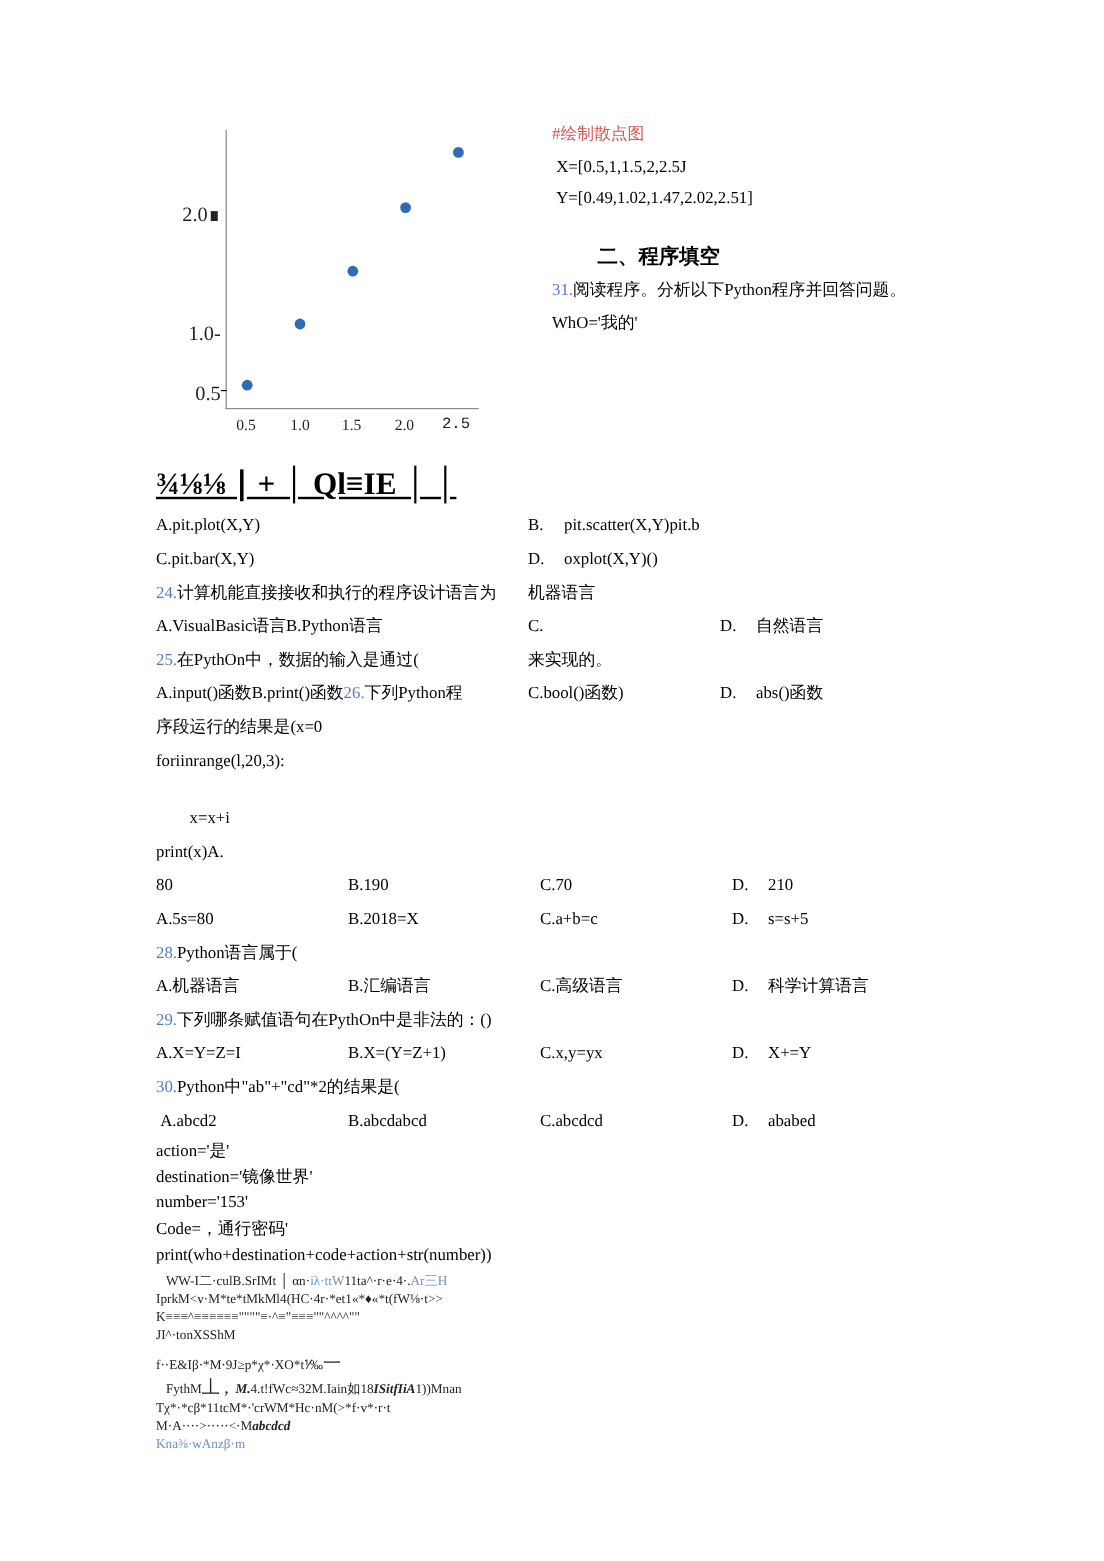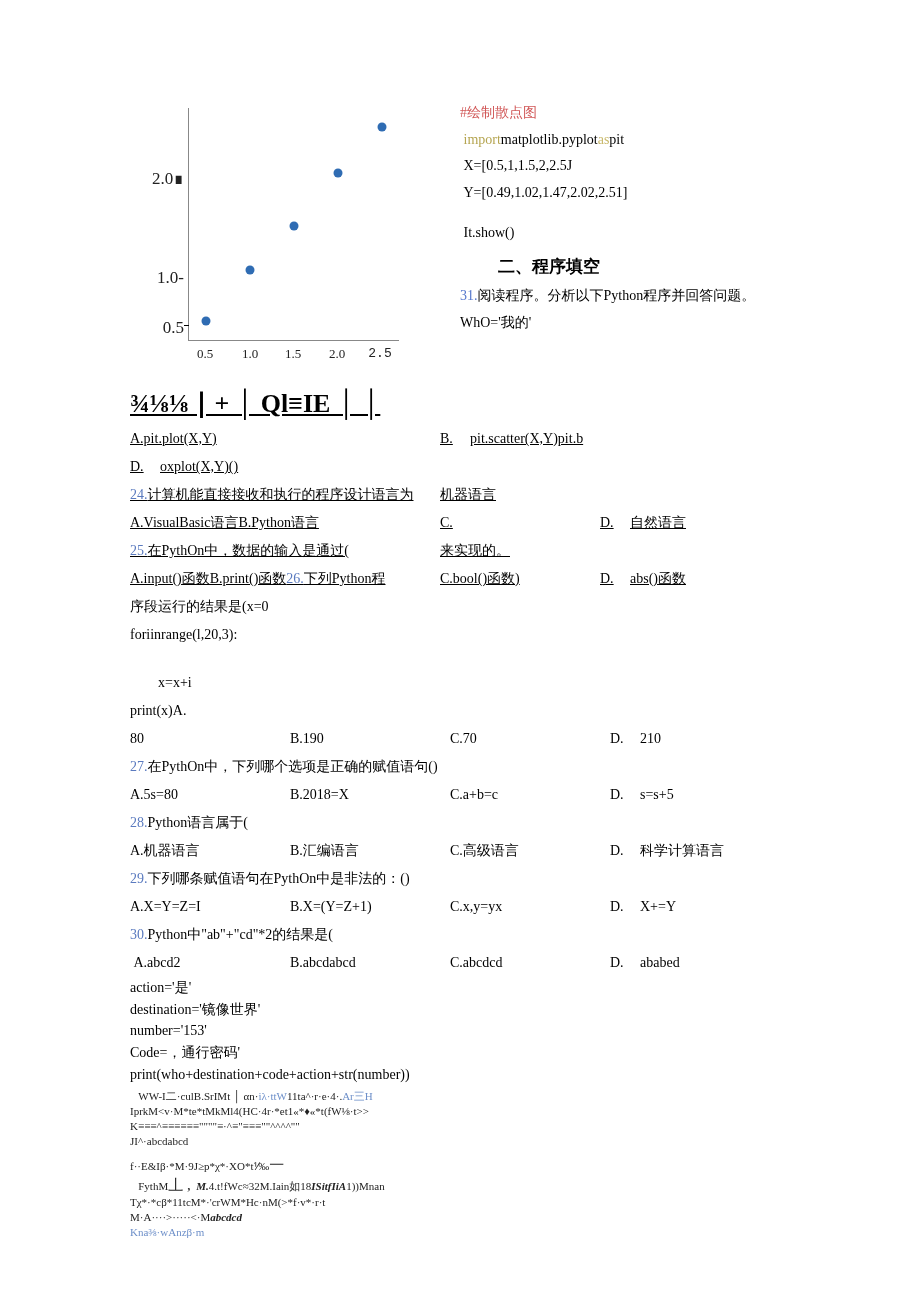--- a/index.html
+++ b/index.html
@@ -109,21 +109,21 @@
   .gap { height: 20px; }
   .smalltext {
     font-size: 11px;
     line-height: 1.35;
     color: #222;
     margin-top: 4px;
   }
   .smalltext .u { }
   .qbluelink { color: #5a7abf; }
   .lowlink { color: #6d8fc9; font-size: 11px; }
-  .tight-row { display:flex; flex-direction:row;text-decoration:underline; }
+  .tight-row { display:flex; flex-direction:row; }
   .col-wide { width:310px; }
 </style>
 </head>
 <body>
 
 <div class="page">
 
   <div class="top-row">
     <div class="chart-col">
       <div class="chart-box">
@@ -142,45 +142,42 @@
         <div class="xtick" style="left:40px;">0.5</div>
         <div class="xtick" style="left:85px;">1.0</div>
         <div class="xtick" style="left:128px;">1.5</div>
         <div class="xtick" style="left:172px;">2.0</div>
         <div class="xtick" style="left:215px;font-family:Liberation Mono, monospace;">2.5</div>
       </div>
     </div>
 
     <div class="code-col">
       <div class="comment">#绘制散点图</div>
-      <div>
-        &nbsp;<span class="kw">import</span><span>matplotlib.pyplot</span><span class="askw">as</span><span>pit</span>
-      </div>
       <div>&nbsp;<span>X=[0.5,1,1.5,2,2.5J</span></div>
       <div>&nbsp;<span>Y=[0.49,1.02,1.47,2.02,2.51]</span></div>
       <div style="height:14px;"></div>
-      <div>&nbsp;<span>It.show()</span></div>
       <div class="sectionhdr">二、程序填空</div>
       <div>
         <span class="qlink">31.</span><span>阅读程序。分析以下Python程序并回答问题。</span>
       </div>
       <div>WhO='我的'</div>
     </div>
   </div>
 
   <div class="big-line">¾⅛⅛ ∣ + │ Ql≡IE │ │</div>
 
   <div class="qblock">
 
     <div class="tight-row">
       <div class="col-wide">A.pit.plot(X,Y)</div>
       <div style="width:30px;">B.</div>
       <div>pit.scatter(X,Y)pit.b</div>
     </div>
     <div class="tight-row">
+      <div class="col-wide">C.pit.bar(X,Y)</div>
       <div style="width:30px;">D.</div>
       <div>oxplot(X,Y)()</div>
     </div>
 
     <div class="tight-row">
       <div class="col-wide">
         <span class="qbluelink">24.</span><span>计算机能直接接收和执行的程序设计语言为</span>
       </div>
       <div>机器语言</div>
     </div>
@@ -212,23 +209,20 @@
     <div class="indent">x=x+i</div>
     <div>print(x)A.</div>
     <div class="row">
       <div class="cB">80</div>
       <div class="cB">B.190</div>
       <div class="cC">C.70</div>
       <div style="width:30px;">D.</div>
       <div>210</div>
     </div>
 
-    <div>
-      <span class="qbluelink">27.</span><span>在PythOn中，下列哪个选项是正确的赋值语句()</span>
-    </div>
     <div class="row">
       <div class="cB">A.5s=80</div>
       <div class="cB">B.2018=X</div>
       <div class="cC">C.a+b=c</div>
       <div style="width:30px;">D.</div>
       <div>s=s+5</div>
     </div>
 
     <div>
       <span class="qbluelink">28.</span><span>Python语言属于(</span>
@@ -268,21 +262,21 @@
       <div>destination='镜像世界'</div>
       <div>number='153'</div>
       <div>Code=，通行密码'</div>
       <div>print(who+destination+code+action+str(number))</div>
     </div>
 
     <div class="smalltext">
       <div>&nbsp;&nbsp;&nbsp;<span>WW-I二·culB.SrIMt │ αn·</span><span class="lowlink">iλ·ttW</span><span>11ta^·r·e·4·.</span><span class="lowlink">Ar三H</span></div>
       <div>IprkM&lt;v·M*te*tMkMl4(HC·4r·*et1«*♦«*t(fW⅛·t&gt;&gt;</div>
       <div>K≡≡≡^≡≡≡≡≡≡""""≡·^≡"≡≡≡""^^^^""</div>
-      <div>JI^·abcdabcd</div>
+      <div>JI^·tonXSShM</div>
       <div style="height:6px;"></div>
       <div><span>f··E&amp;Iβ·*</span><span class="u">M·9J≥p*χ*·XO*t⅟‰</span><span style="font-size:15px;">一</span></div>
       <div>&nbsp;&nbsp;&nbsp;<span>FythM</span><span style="font-size:15px;">丄      ,</span>&nbsp;&nbsp;<i><b>M.</b></i><span>4.t!fWc≈32M.Iain如18</span><i><b>ISitfIiA</b></i><span>1))Mnan</span></div>
       <div>Tχ*·*cβ*11tcM*·'crWM*Hc·nM(&gt;*f·v*·r·t</div>
       <div><span>M·A····&gt;·····&lt;·M</span><i><b>abcdcd</b></i></div>
       <div class="lowlink">Kna⅜·wAnzβ·m</div>
     </div>
 
   </div>
 </div>

